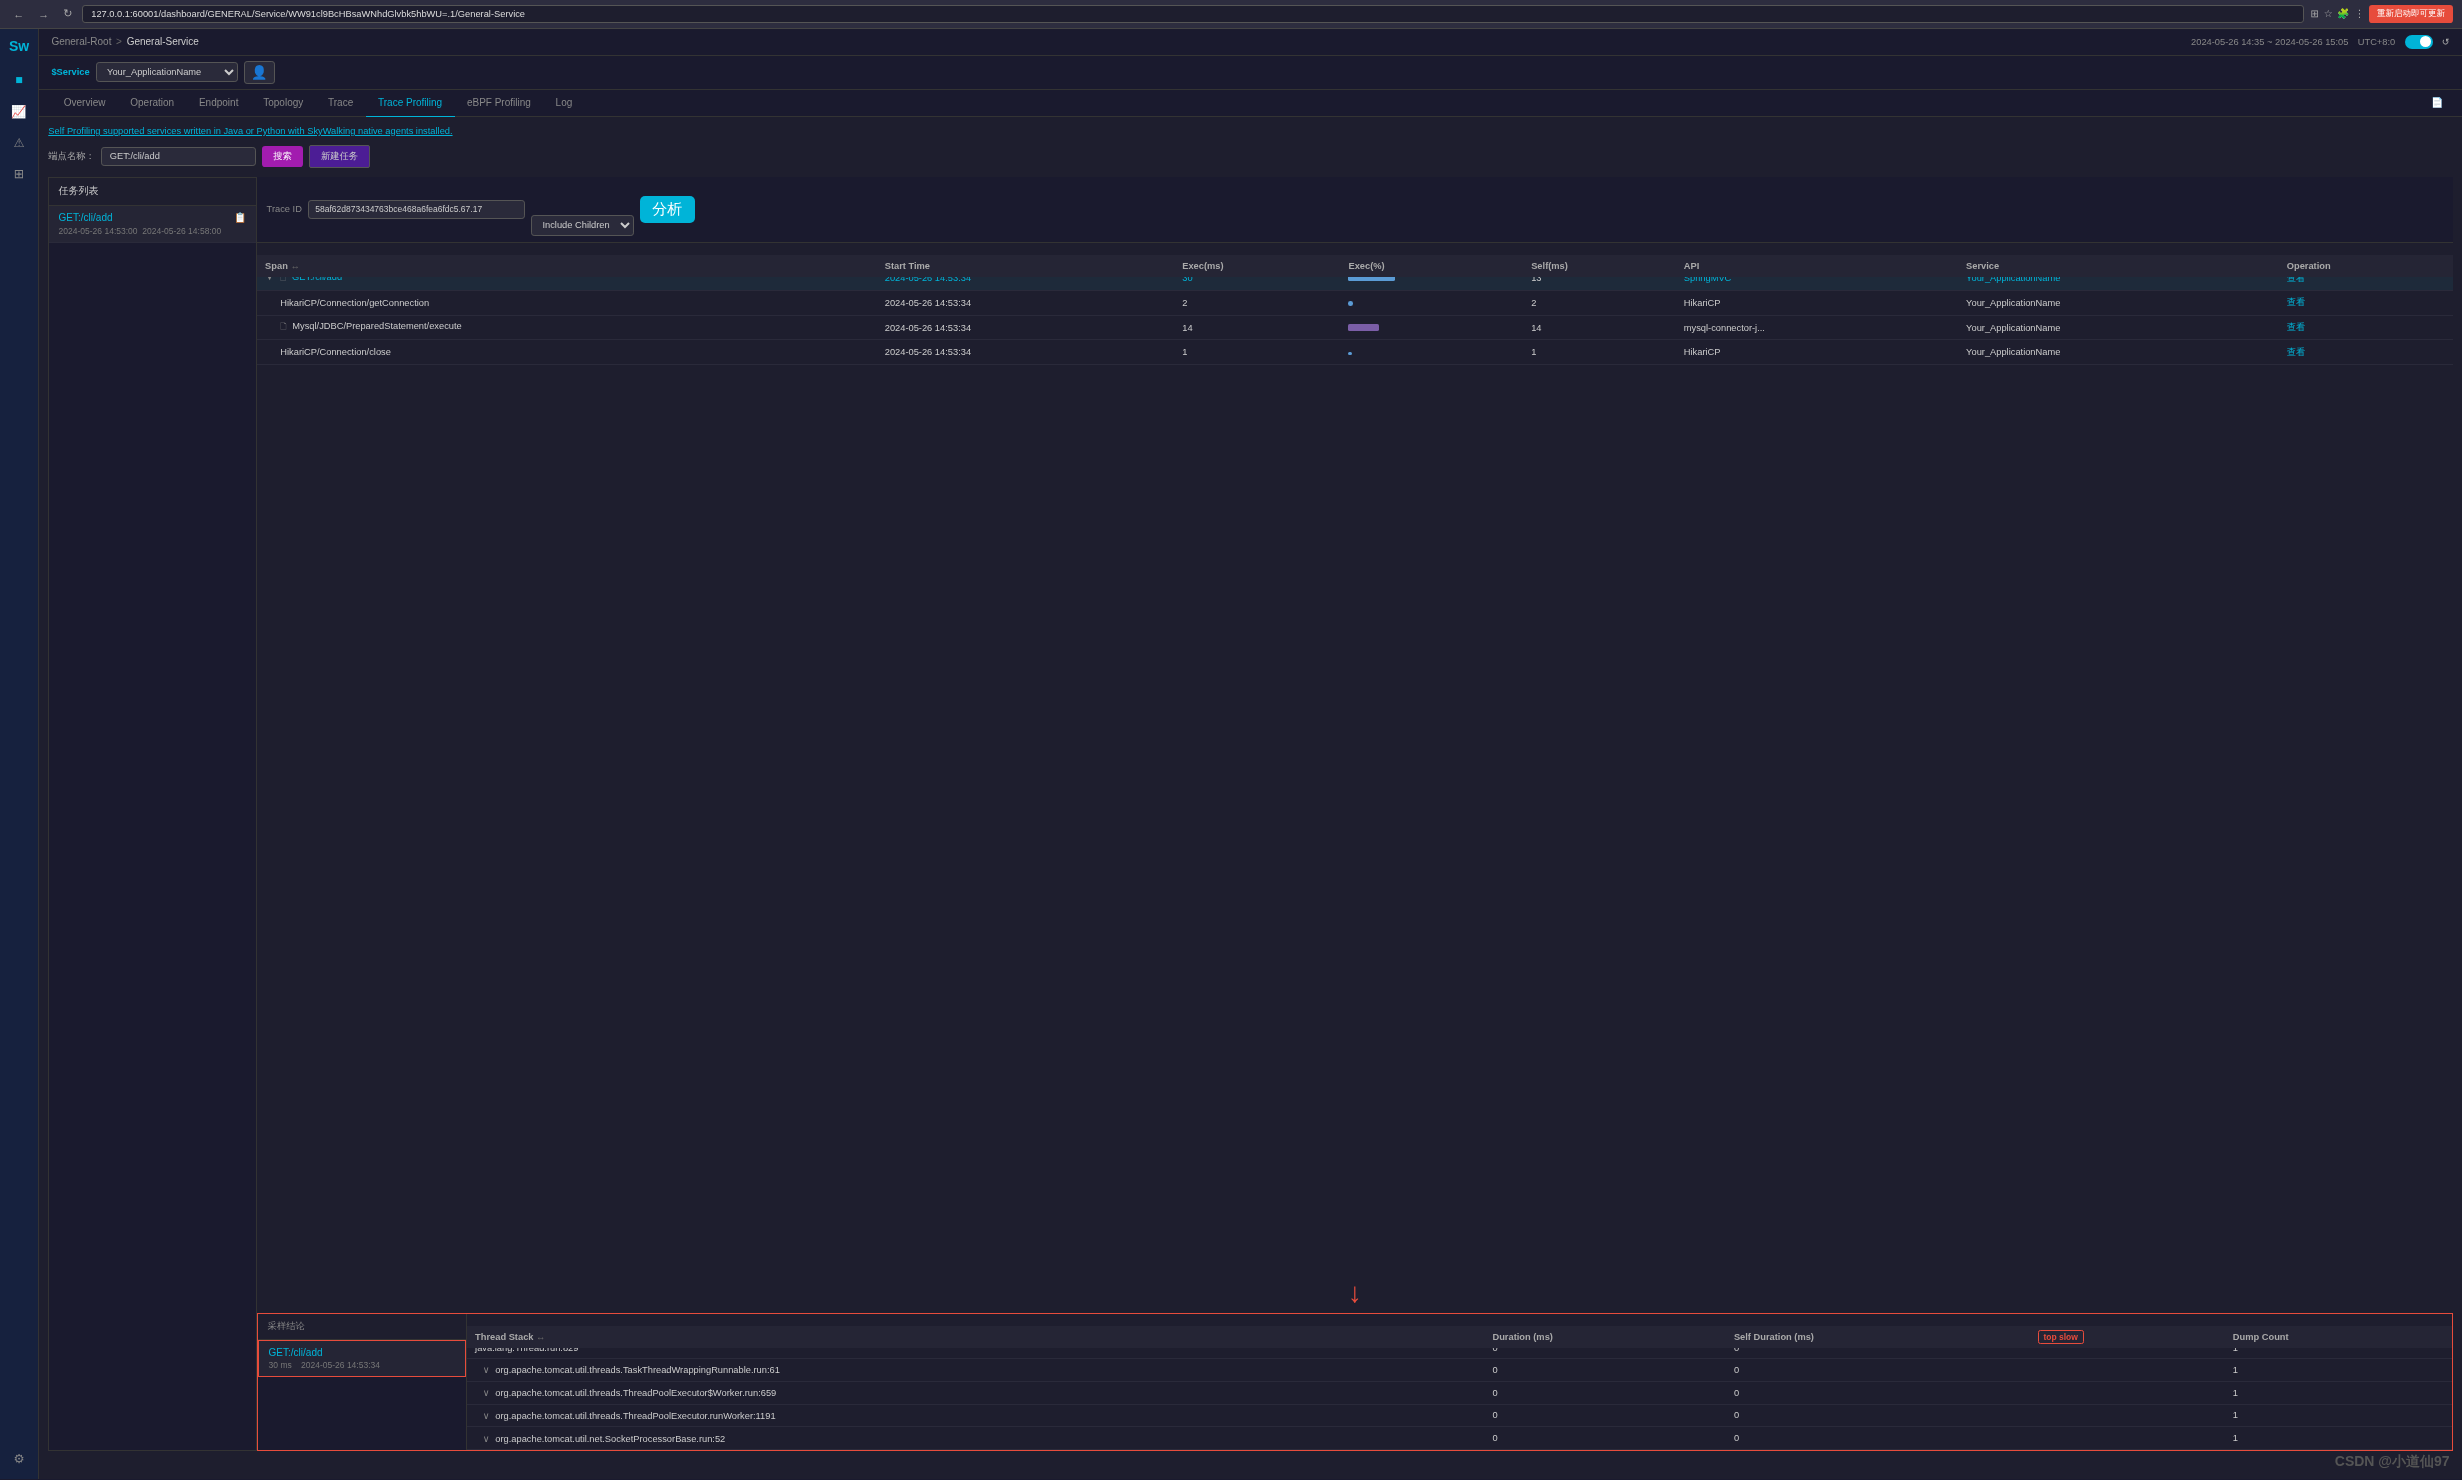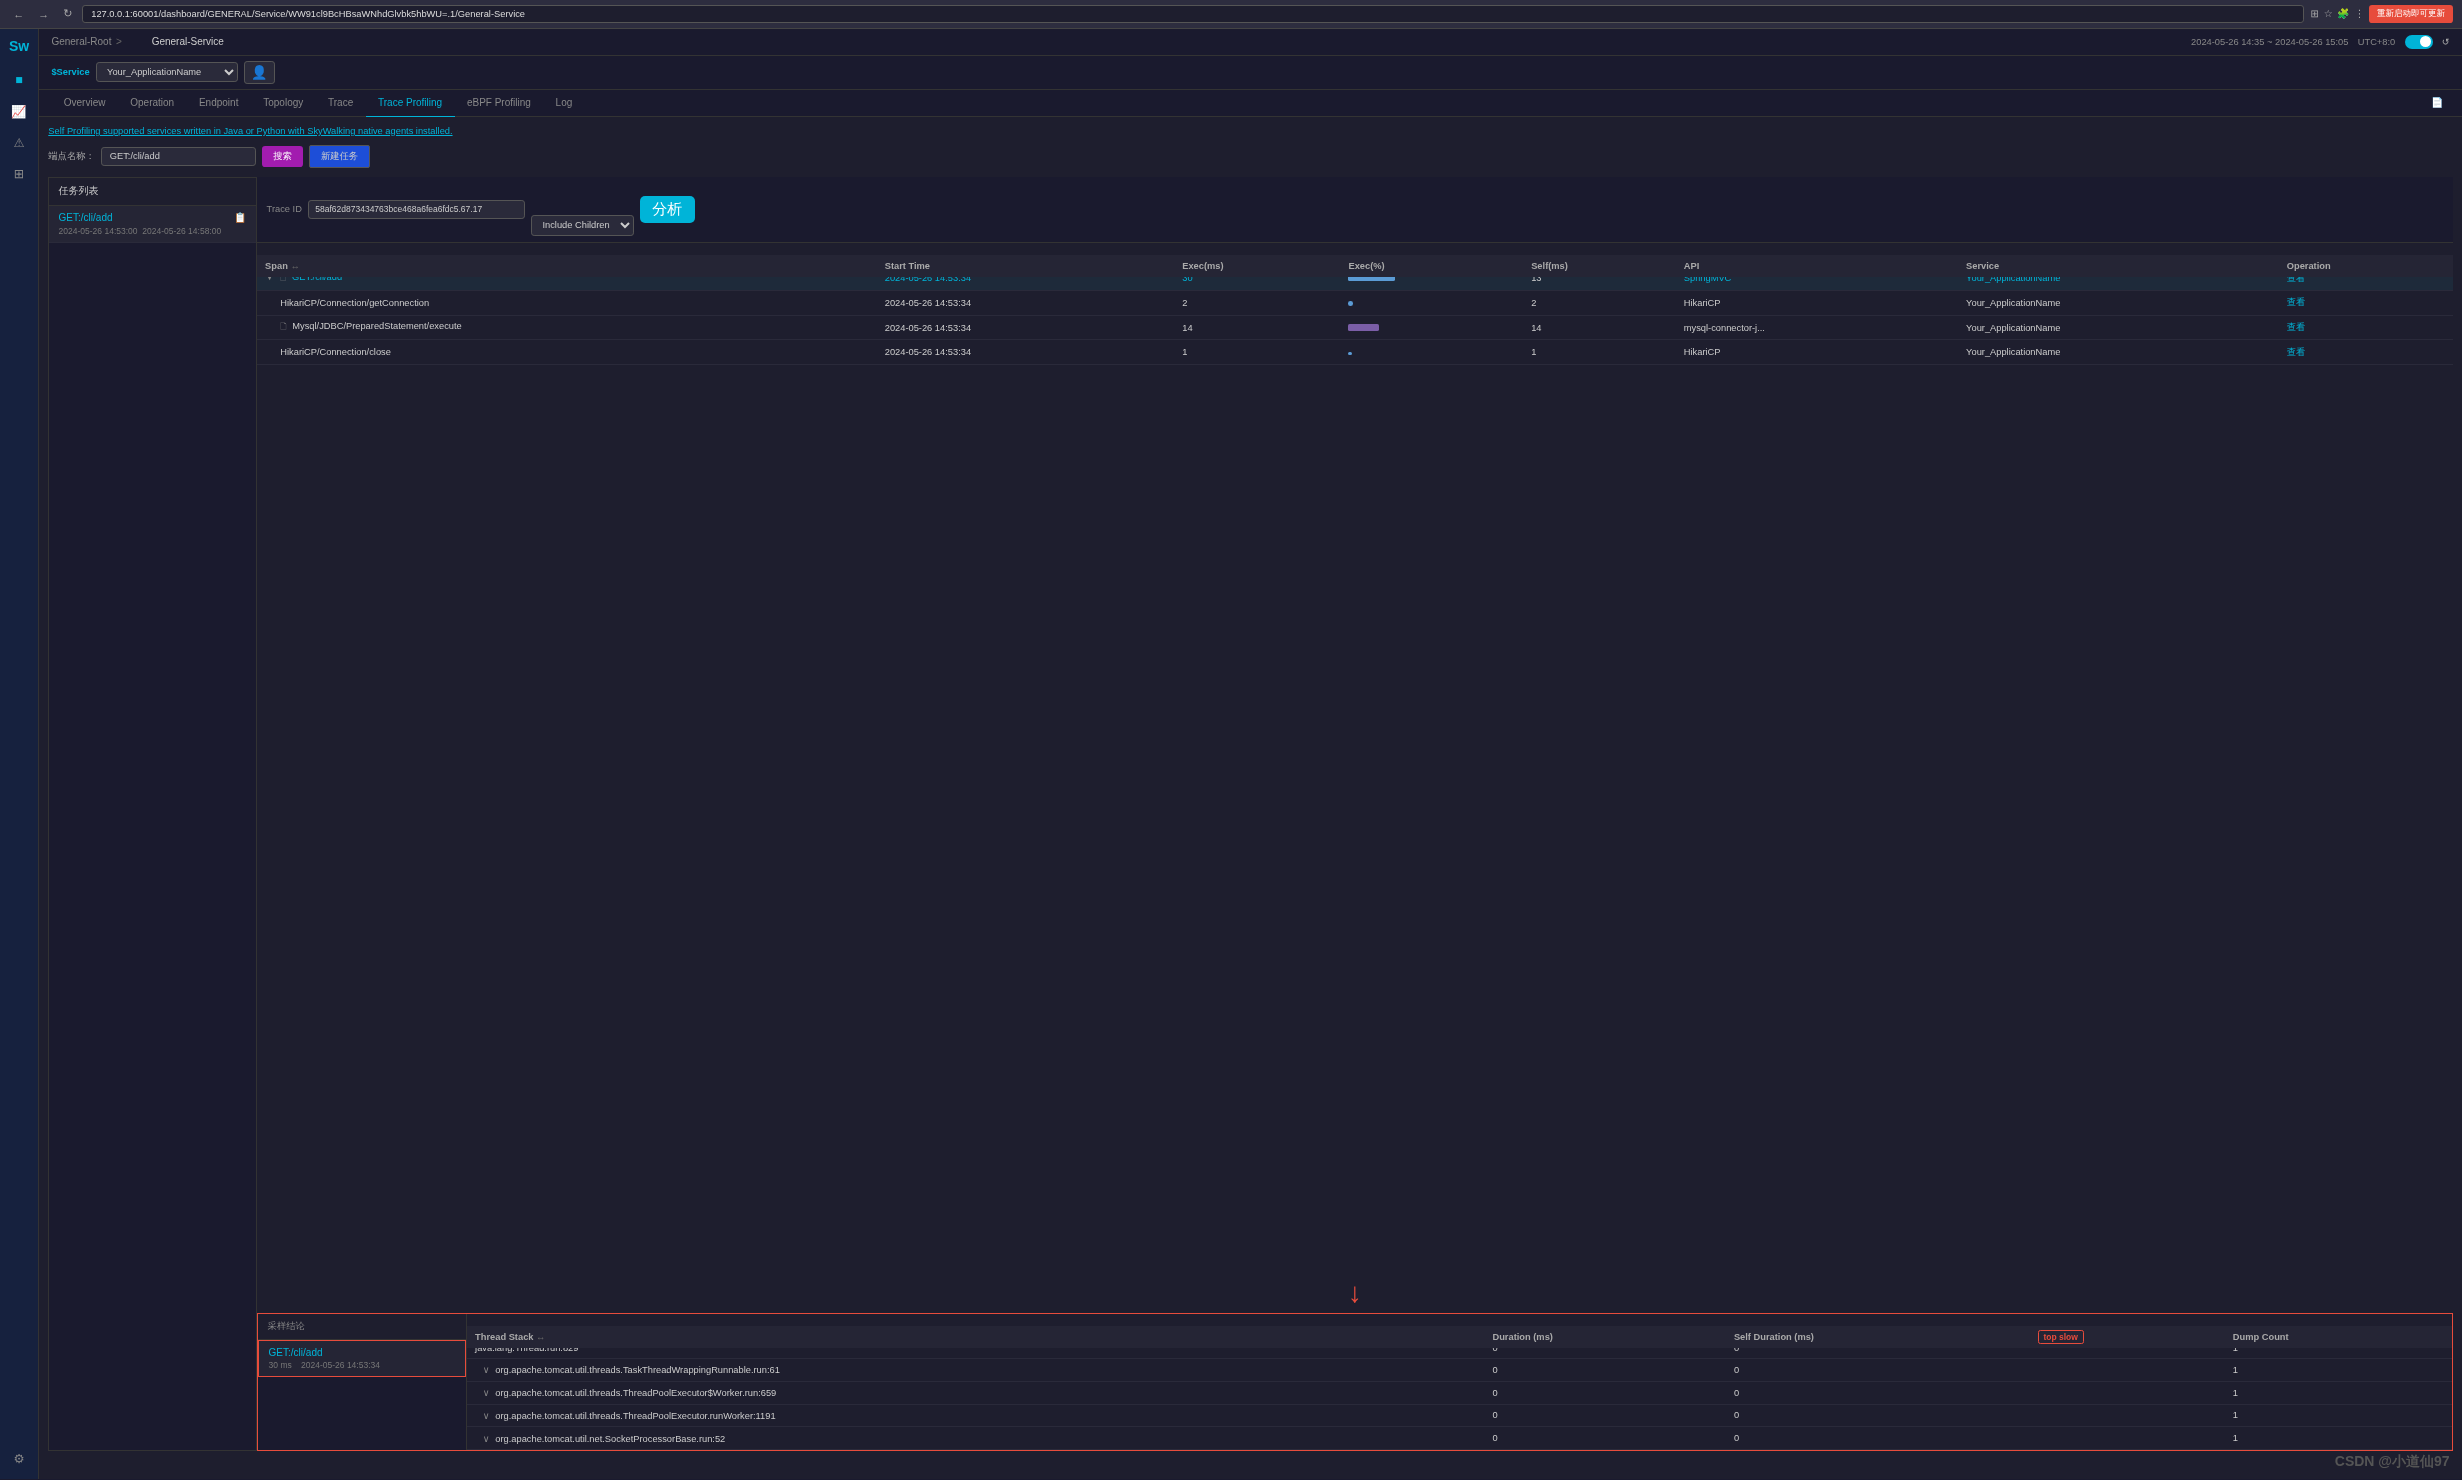--- a/index.html
+++ b/index.html
@@ -114,21 +114,21 @@
       justify-content: space-between;
       border-bottom: 0.8px solid #333;
     }
     .breadcrumb {
       display: flex;
       align-items: center;
       gap: 4.7px;
       font-size: 10px;
     }
     .breadcrumb-sep { color: #666; }
-    .breadcrumb-current { color: #ccc; margin-left: 25px; }
+    .breadcrumb-current { color: #ccc; }
     .breadcrumb-link { color: #888; cursor: pointer; }
     .header-right {
       display: flex;
       align-items: center;
       gap: 9.3px;
       font-size: 9.3px;
       color: #888;
     }
     .toggle-switch {
       background: #00b4d8;
@@ -245,21 +245,21 @@
     .btn-search {
       background: #a21caf;
       color: white;
       border: none;
       border-radius: 3.1px;
       padding: 3.9px 11px;
       cursor: pointer;
       font-size: 9.3px;
     }
     .btn-new-task {
-      background: #1d4ed8;
+      background: #4c1d95;
       color: #ccc;
       border: 0.8px solid #555;
       border-radius: 2px;
       padding: 3.9px 11px;
       cursor: pointer;
       font-size: 9.3px;
     }
     
     .main-panel {
       display: flex;

